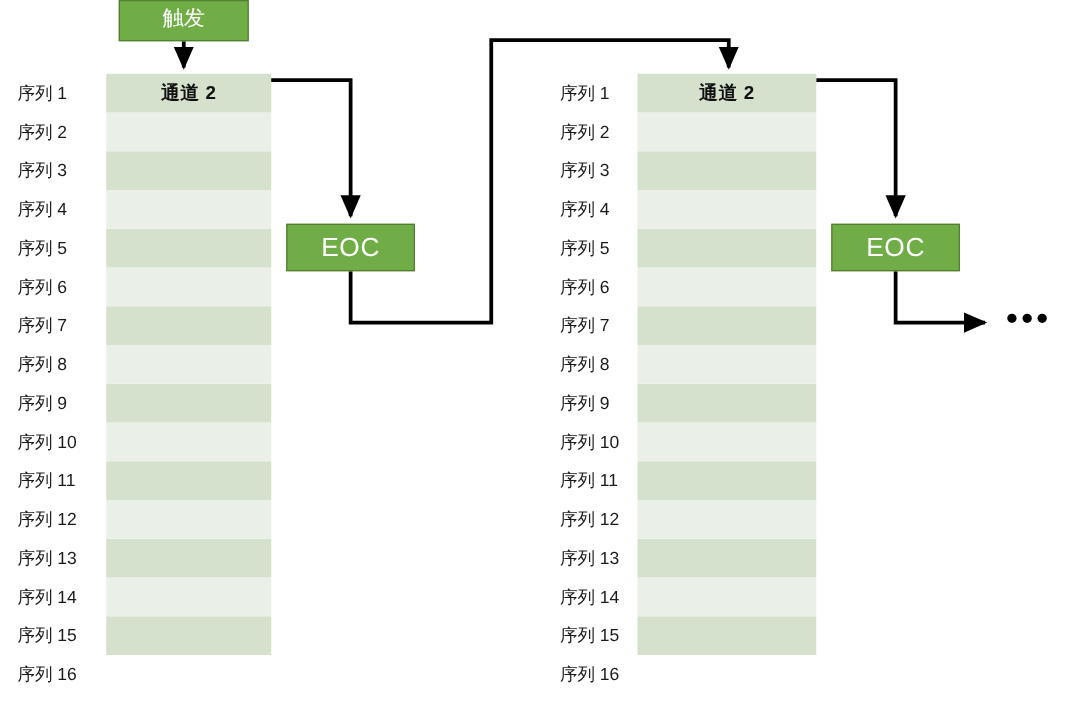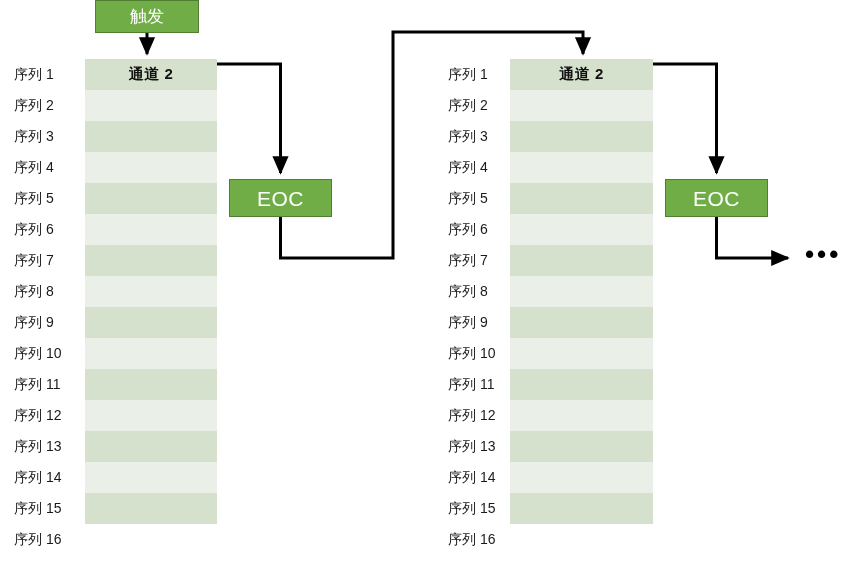--- a/index.html
+++ b/index.html
@@ -43,20 +43,21 @@
     box-sizing: border-box;
     line-height: 1;
     white-space: nowrap;
   }
   .trigger-box {
     left: 95px;
     top: 0px;
     width: 104px;
     height: 33px;
     font-size: 17px;
+    font-family: Liberation Mono, monospace;
   }
   .eoc-box {
     width: 103px;
     height: 38px;
     font-size: 21px;
     letter-spacing: 0.5px;
   }
   .eoc-1 { left: 229px; top: 179px; }
   .eoc-2 { left: 665px; top: 179px; }
 

